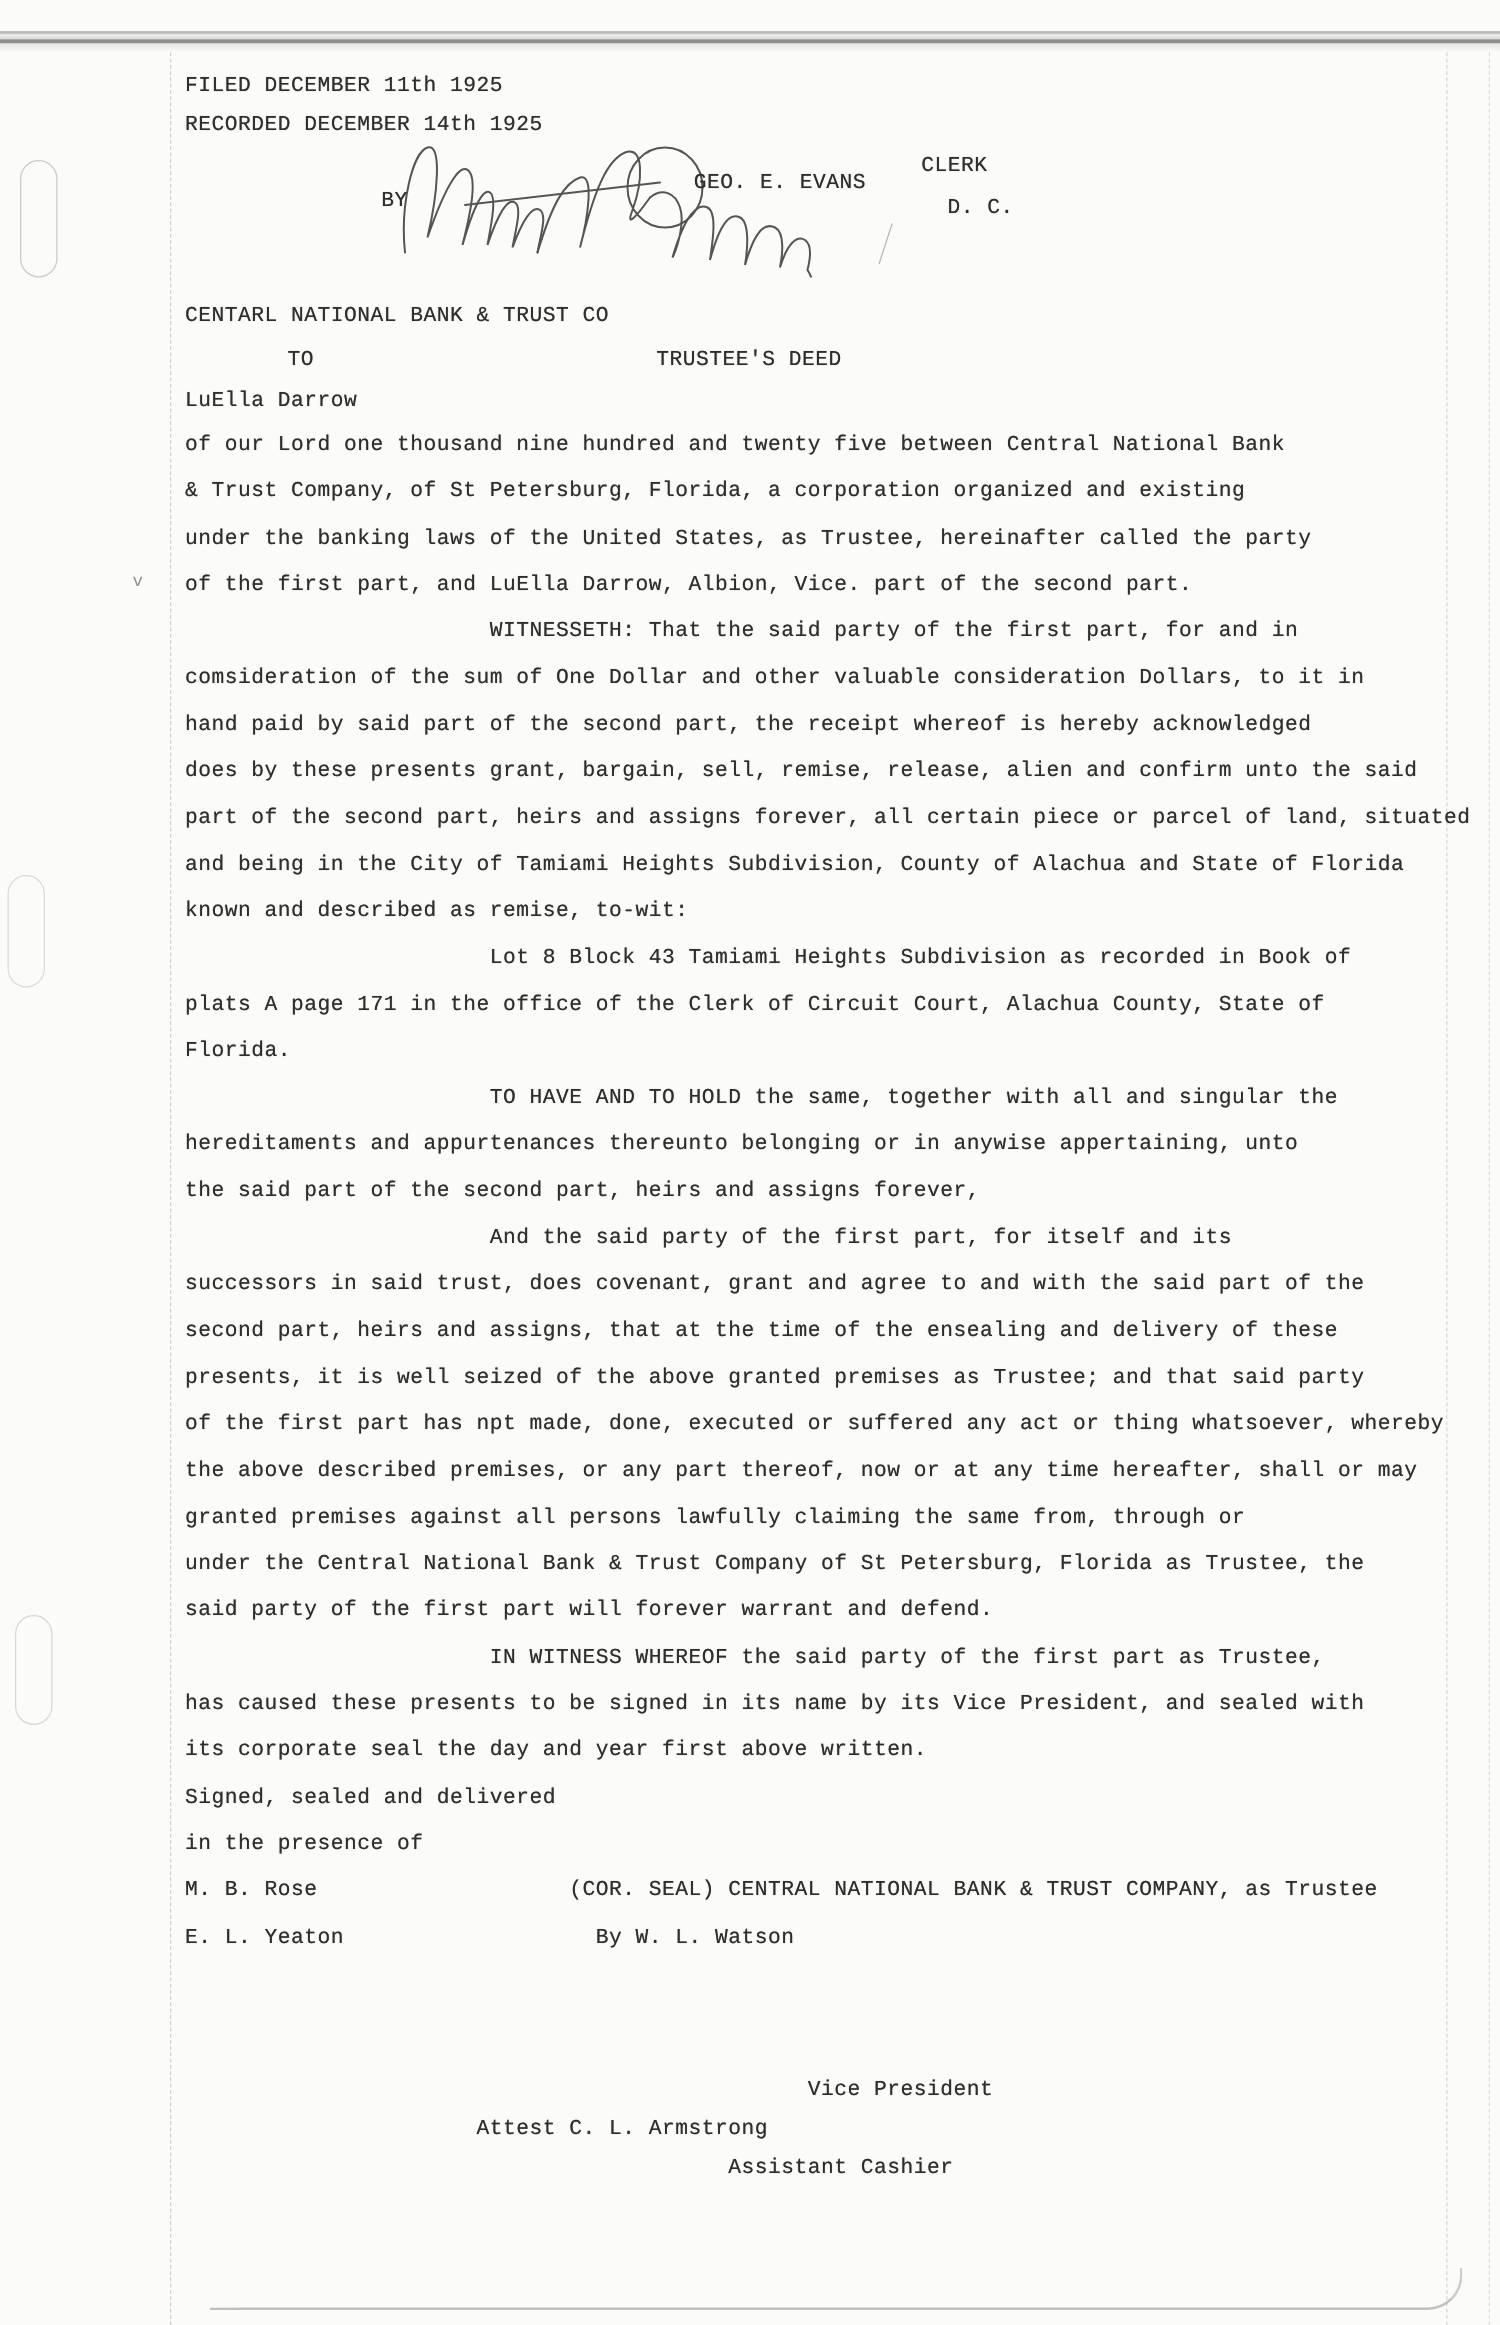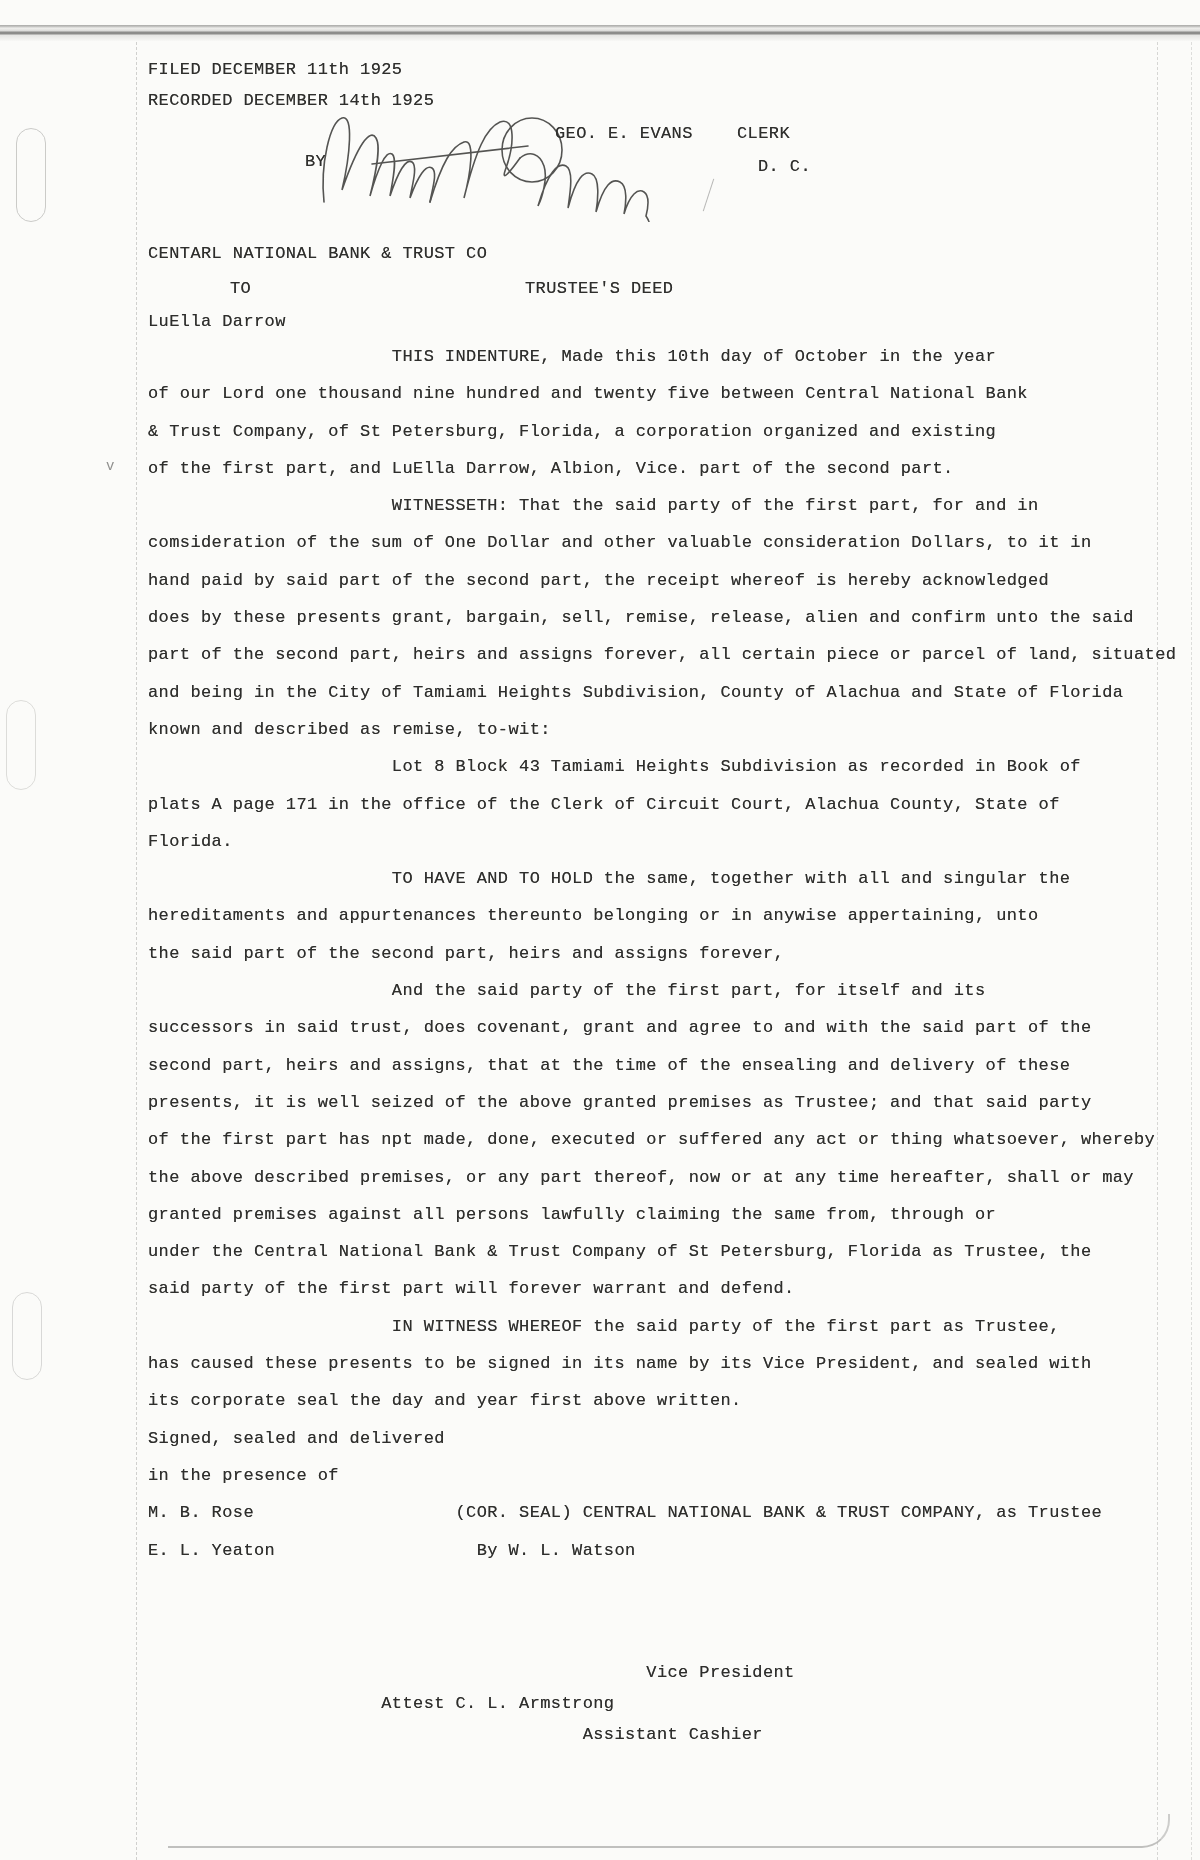--- a/index.html
+++ b/index.html
@@ -42,21 +42,21 @@
     background:#9a9a98;transform:rotate(18deg);opacity:.7;
   }
   
   .t{
     position:absolute;font-size:17px;letter-spacing:.4px;white-space:pre;
     text-shadow:0 0 .6px rgba(40,40,40,.65);
   }
   .filed{left:148px;top:60px;}
   .recorded{left:148px;top:91px;}
   .bylabel{left:305px;top:152px;}
-  .clerkname{left:555px;top:124px;}
+  .clerkname{left:555px;top:137px;}
   .clerktitle{left:737px;top:124px;}
   .deputy{left:758px;top:157px;}
   .grantor{left:148px;top:244px;}
   .tolabel{left:230px;top:279px;}
   .instrument{left:525px;top:279px;}
   .grantee{left:148px;top:312px;}
   .sig{position:absolute;left:318px;top:106px;width:346px;height:116px;}
   .sig svg{width:100%;height:100%;}
   .body-lines{position:absolute;left:148px;top:338px;}
   .body-lines .ln{
@@ -102,23 +102,23 @@
   <div class="t clerkname">GEO. E. EVANS</div>
   <div class="t clerktitle">CLERK</div>
   <div class="t deputy">D. C.</div>
 
   <div class="t grantor">CENTARL NATIONAL BANK &amp; TRUST CO</div>
   <div class="t tolabel">TO</div>
   <div class="t instrument">TRUSTEE'S DEED</div>
   <div class="t grantee">LuElla Darrow</div>
 
   <div class="body-lines">
-      <div class="ln">                       THIS INDENTURE, Made this 10th day of October in the year</div>
       <div class="ln">of our Lord one thousand nine hundred and twenty five between Central National Bank</div>
       <div class="ln">&amp; Trust Company, of St Petersburg, Florida, a corporation organized and existing</div>
+      <div class="ln">under the banking laws of the United States, as Trustee, hereinafter called the party</div>
       <div class="ln">of the first part, and LuElla Darrow, Albion, Vice. part of the second part.</div>
       <div class="ln">                       WITNESSETH: That the said party of the first part, for and in</div>
       <div class="ln">comsideration of the sum of One Dollar and other valuable consideration Dollars, to it in</div>
       <div class="ln">hand paid by said part of the second part, the receipt whereof is hereby acknowledged</div>
       <div class="ln">does by these presents grant, bargain, sell, remise, release, alien and confirm unto the said</div>
       <div class="ln">part of the second part, heirs and assigns forever, all certain piece or parcel of land, situated</div>
       <div class="ln">and being in the City of Tamiami Heights Subdivision, County of Alachua and State of Florida</div>
       <div class="ln">known and described as remise, to-wit:</div>
       <div class="ln">                       Lot 8 Block 43 Tamiami Heights Subdivision as recorded in Book of</div>
       <div class="ln">plats A page 171 in the office of the Clerk of Circuit Court, Alachua County, State of</div>

